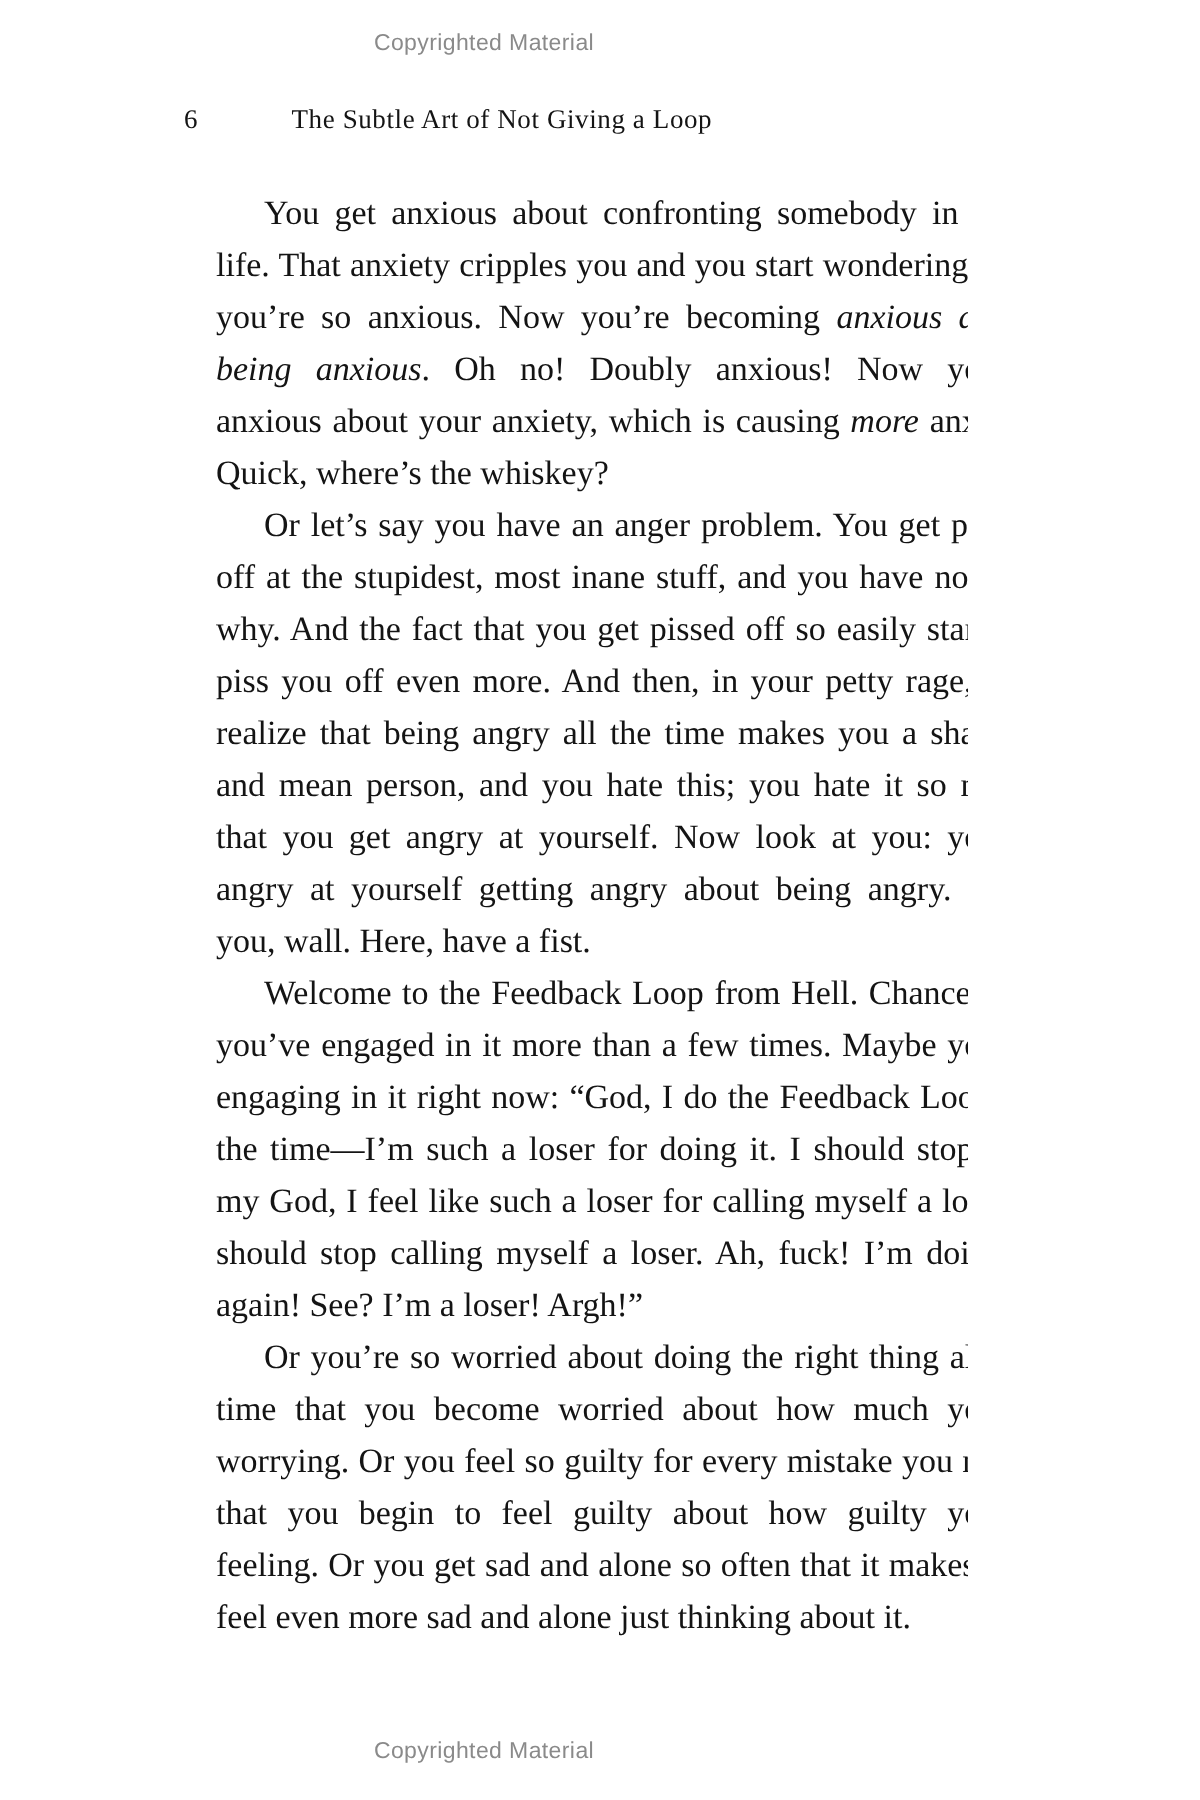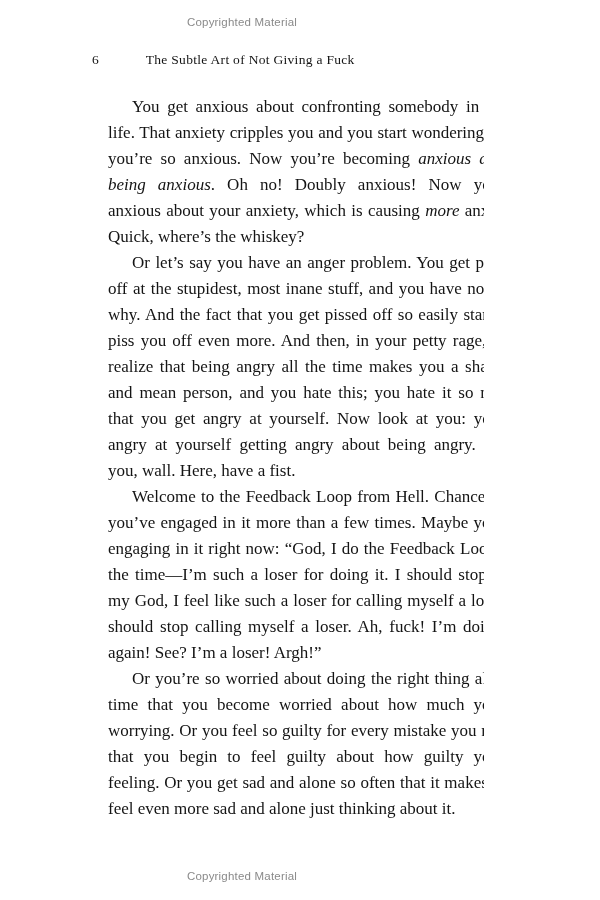--- a/index.html
+++ b/index.html
@@ -48,21 +48,21 @@
 </style>
 </head>
 <body>
 
 <div class="page">
 
   <div class="notice top">Copyrighted Material</div>
 
   <div class="header">
     <span class="num">6</span>
-    <span class="title">The Subtle Art of Not Giving a Fuck</span>
+    <span class="title">The Subtle Art of Not Giving a Loop</span>
   </div>
 
   <div class="bodytext">
     <p><span>You get anxious about confronting somebody in your life. That anxiety cripples you and you start wondering why you’re so anxious. Now you’re becoming </span><span class="italic">anxious about being anxious</span><span>. Oh no! Doubly anxious! Now you’re anxious about your anxiety, which is causing </span><span class="italic">more</span><span> anxiety. Quick, where’s the whiskey?</span></p>
     <p>Or let’s say you have an anger problem. You get pissed off at the stupidest, most inane stuff, and you have no idea why. And the fact that you get pissed off so easily starts to piss you off even more. And then, in your petty rage, you realize that being angry all the time makes you a shallow and mean person, and you hate this; you hate it so much that you get angry at yourself. Now look at you: you’re angry at yourself getting angry about being angry. Fuck you, wall. Here, have a fist.</p>
     <p>Welcome to the Feedback Loop from Hell. Chances are you’ve engaged in it more than a few times. Maybe you’re engaging in it right now: “God, I do the Feedback Loop all the time—I’m such a loser for doing it. I should stop. Oh my God, I feel like such a loser for calling myself a loser. I should stop calling myself a loser. Ah, fuck! I’m doing it again! See? I’m a loser! Argh!”</p>
     <p>Or you’re so worried about doing the right thing all the time that you become worried about how much you’re worrying. Or you feel so guilty for every mistake you make that you begin to feel guilty about how guilty you’re feeling. Or you get sad and alone so often that it makes you feel even more sad and alone just thinking about it.</p>
   </div>
 
   <div class="notice bottom">Copyrighted Material</div>

